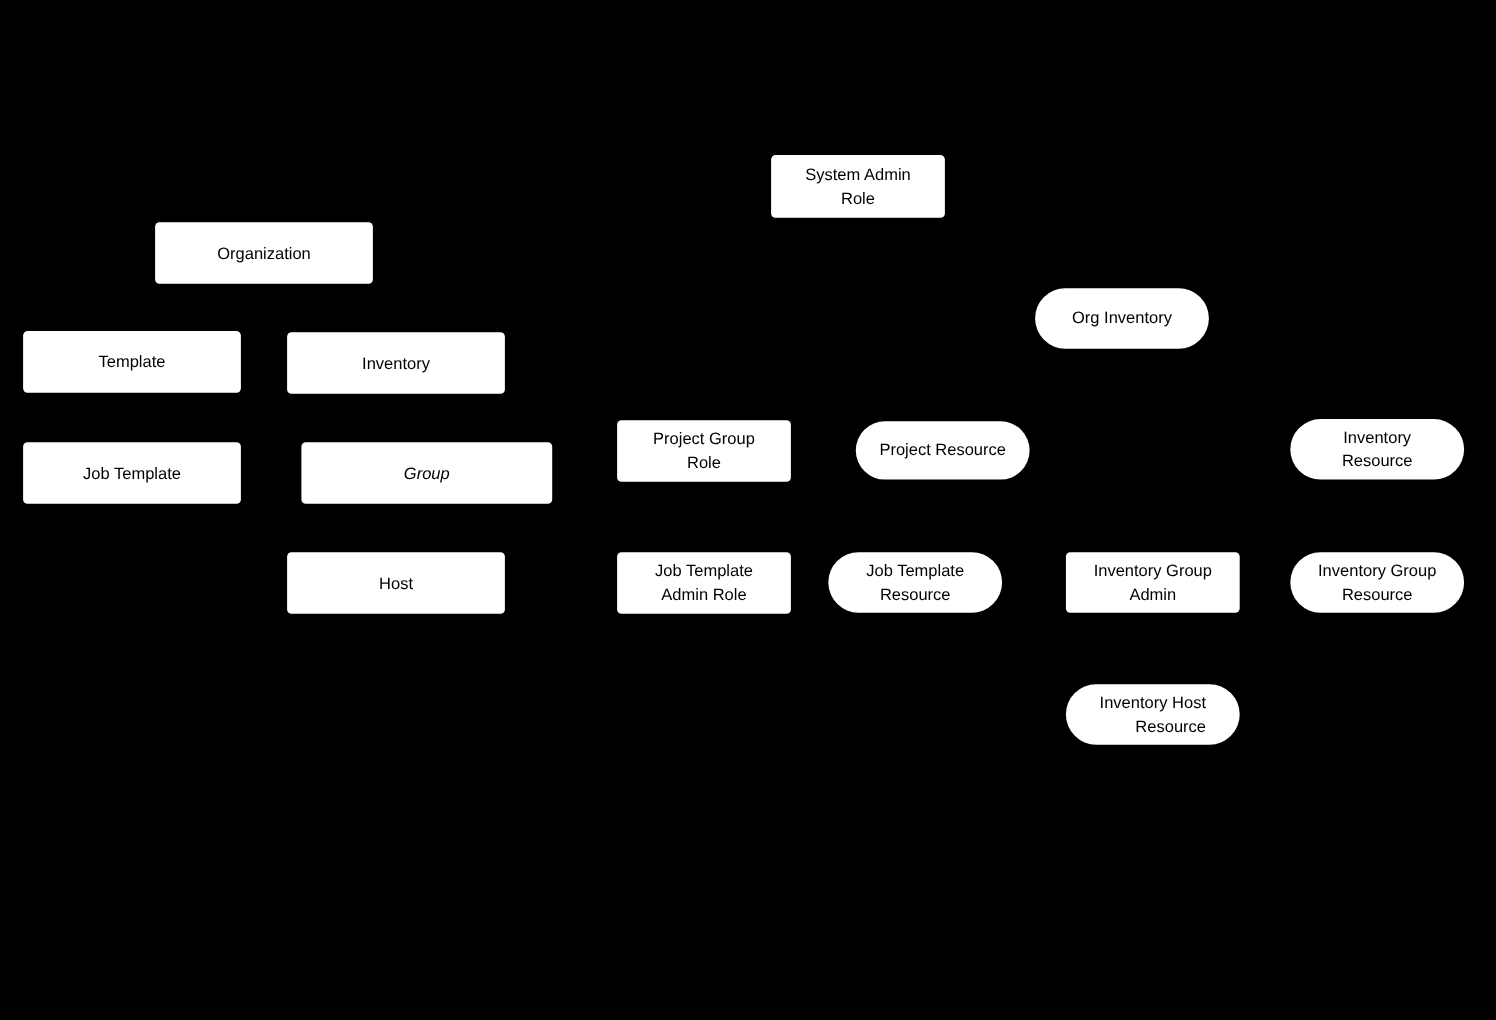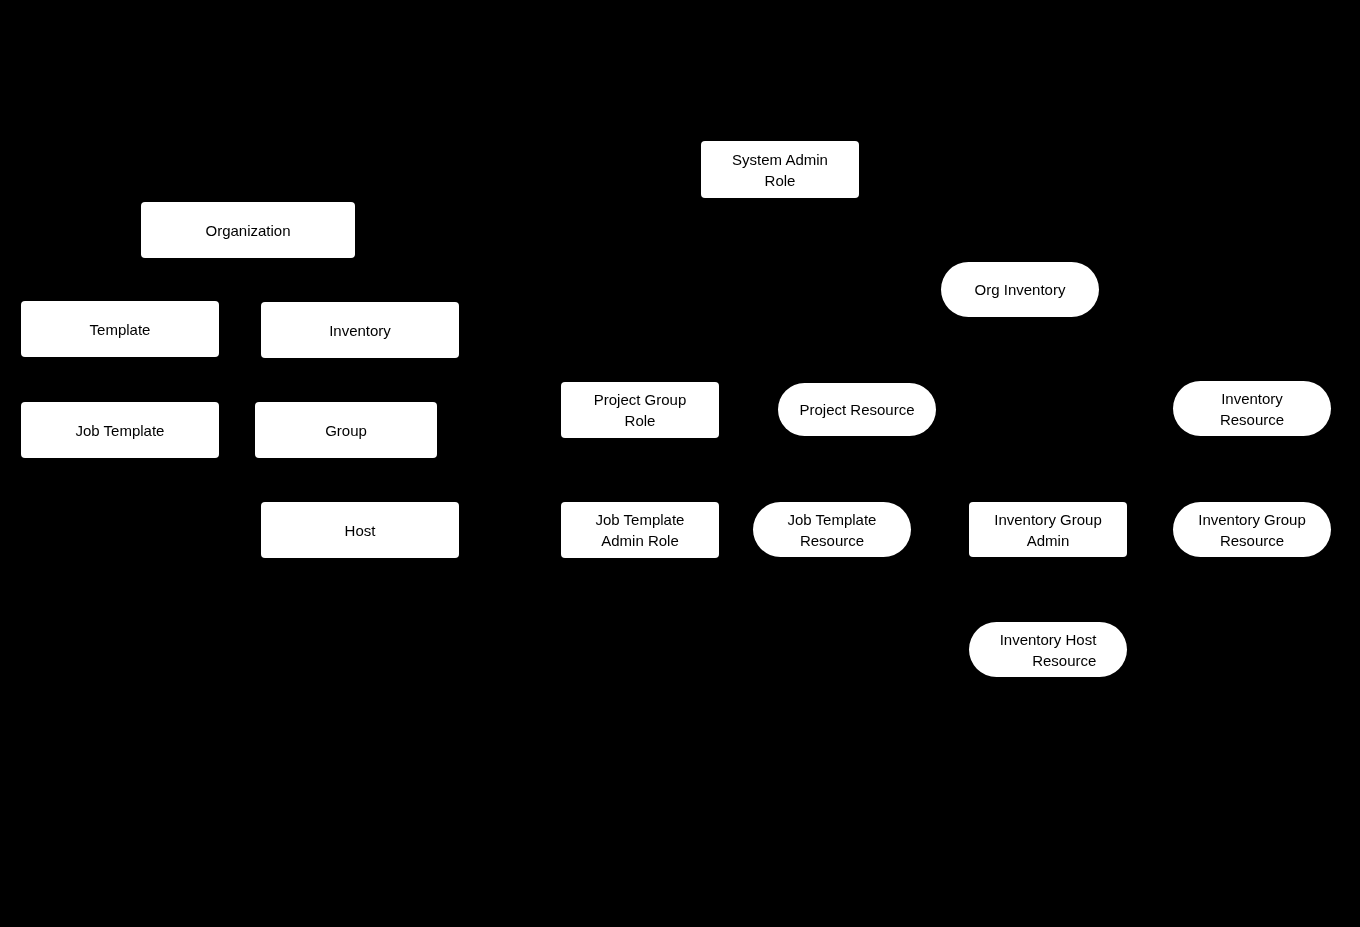--- a/index.html
+++ b/index.html
@@ -34,29 +34,29 @@
   }
   .stadium {
     border-radius: 28px;
   }
 </style>
 </head>
 <body>
 
 <div class="canvas">
 
-  <div class="node rect" style="left:141px; top:202px; width:214px; height:56px;">Organization</div>
+  <div class="node rect" style="left:141px; top:202px; width:198px; height:56px;">Organization</div>
 
   <div class="node rect" style="left:21px; top:301px; width:198px; height:56px;">Template</div>
 
   <div class="node rect" style="left:261px; top:302px; width:198px; height:56px;">Inventory</div>
 
   <div class="node rect" style="left:21px; top:402px; width:198px; height:56px;">Job Template</div>
 
-  <div class="node rect" style="left:255px; top:402px; width:182px; height:56px;">Group</div>
+  <div class="node rect" style="left:274px; top:402px; width:228px; height:56px;font-style:italic;">Group</div>
 
   <div class="node rect" style="left:261px; top:502px; width:198px; height:56px;">Host</div>
 
   <div class="node rect" style="left:701px; top:141px; width:158px; height:57px;">System Admin
 Role</div>
 
 
   <div class="node stadium" style="left:941px; top:262px; width:158px; height:55px;">Org Inventory</div>
 
   <div class="node rect" style="left:561px; top:382px; width:158px; height:56px;">Project Group

